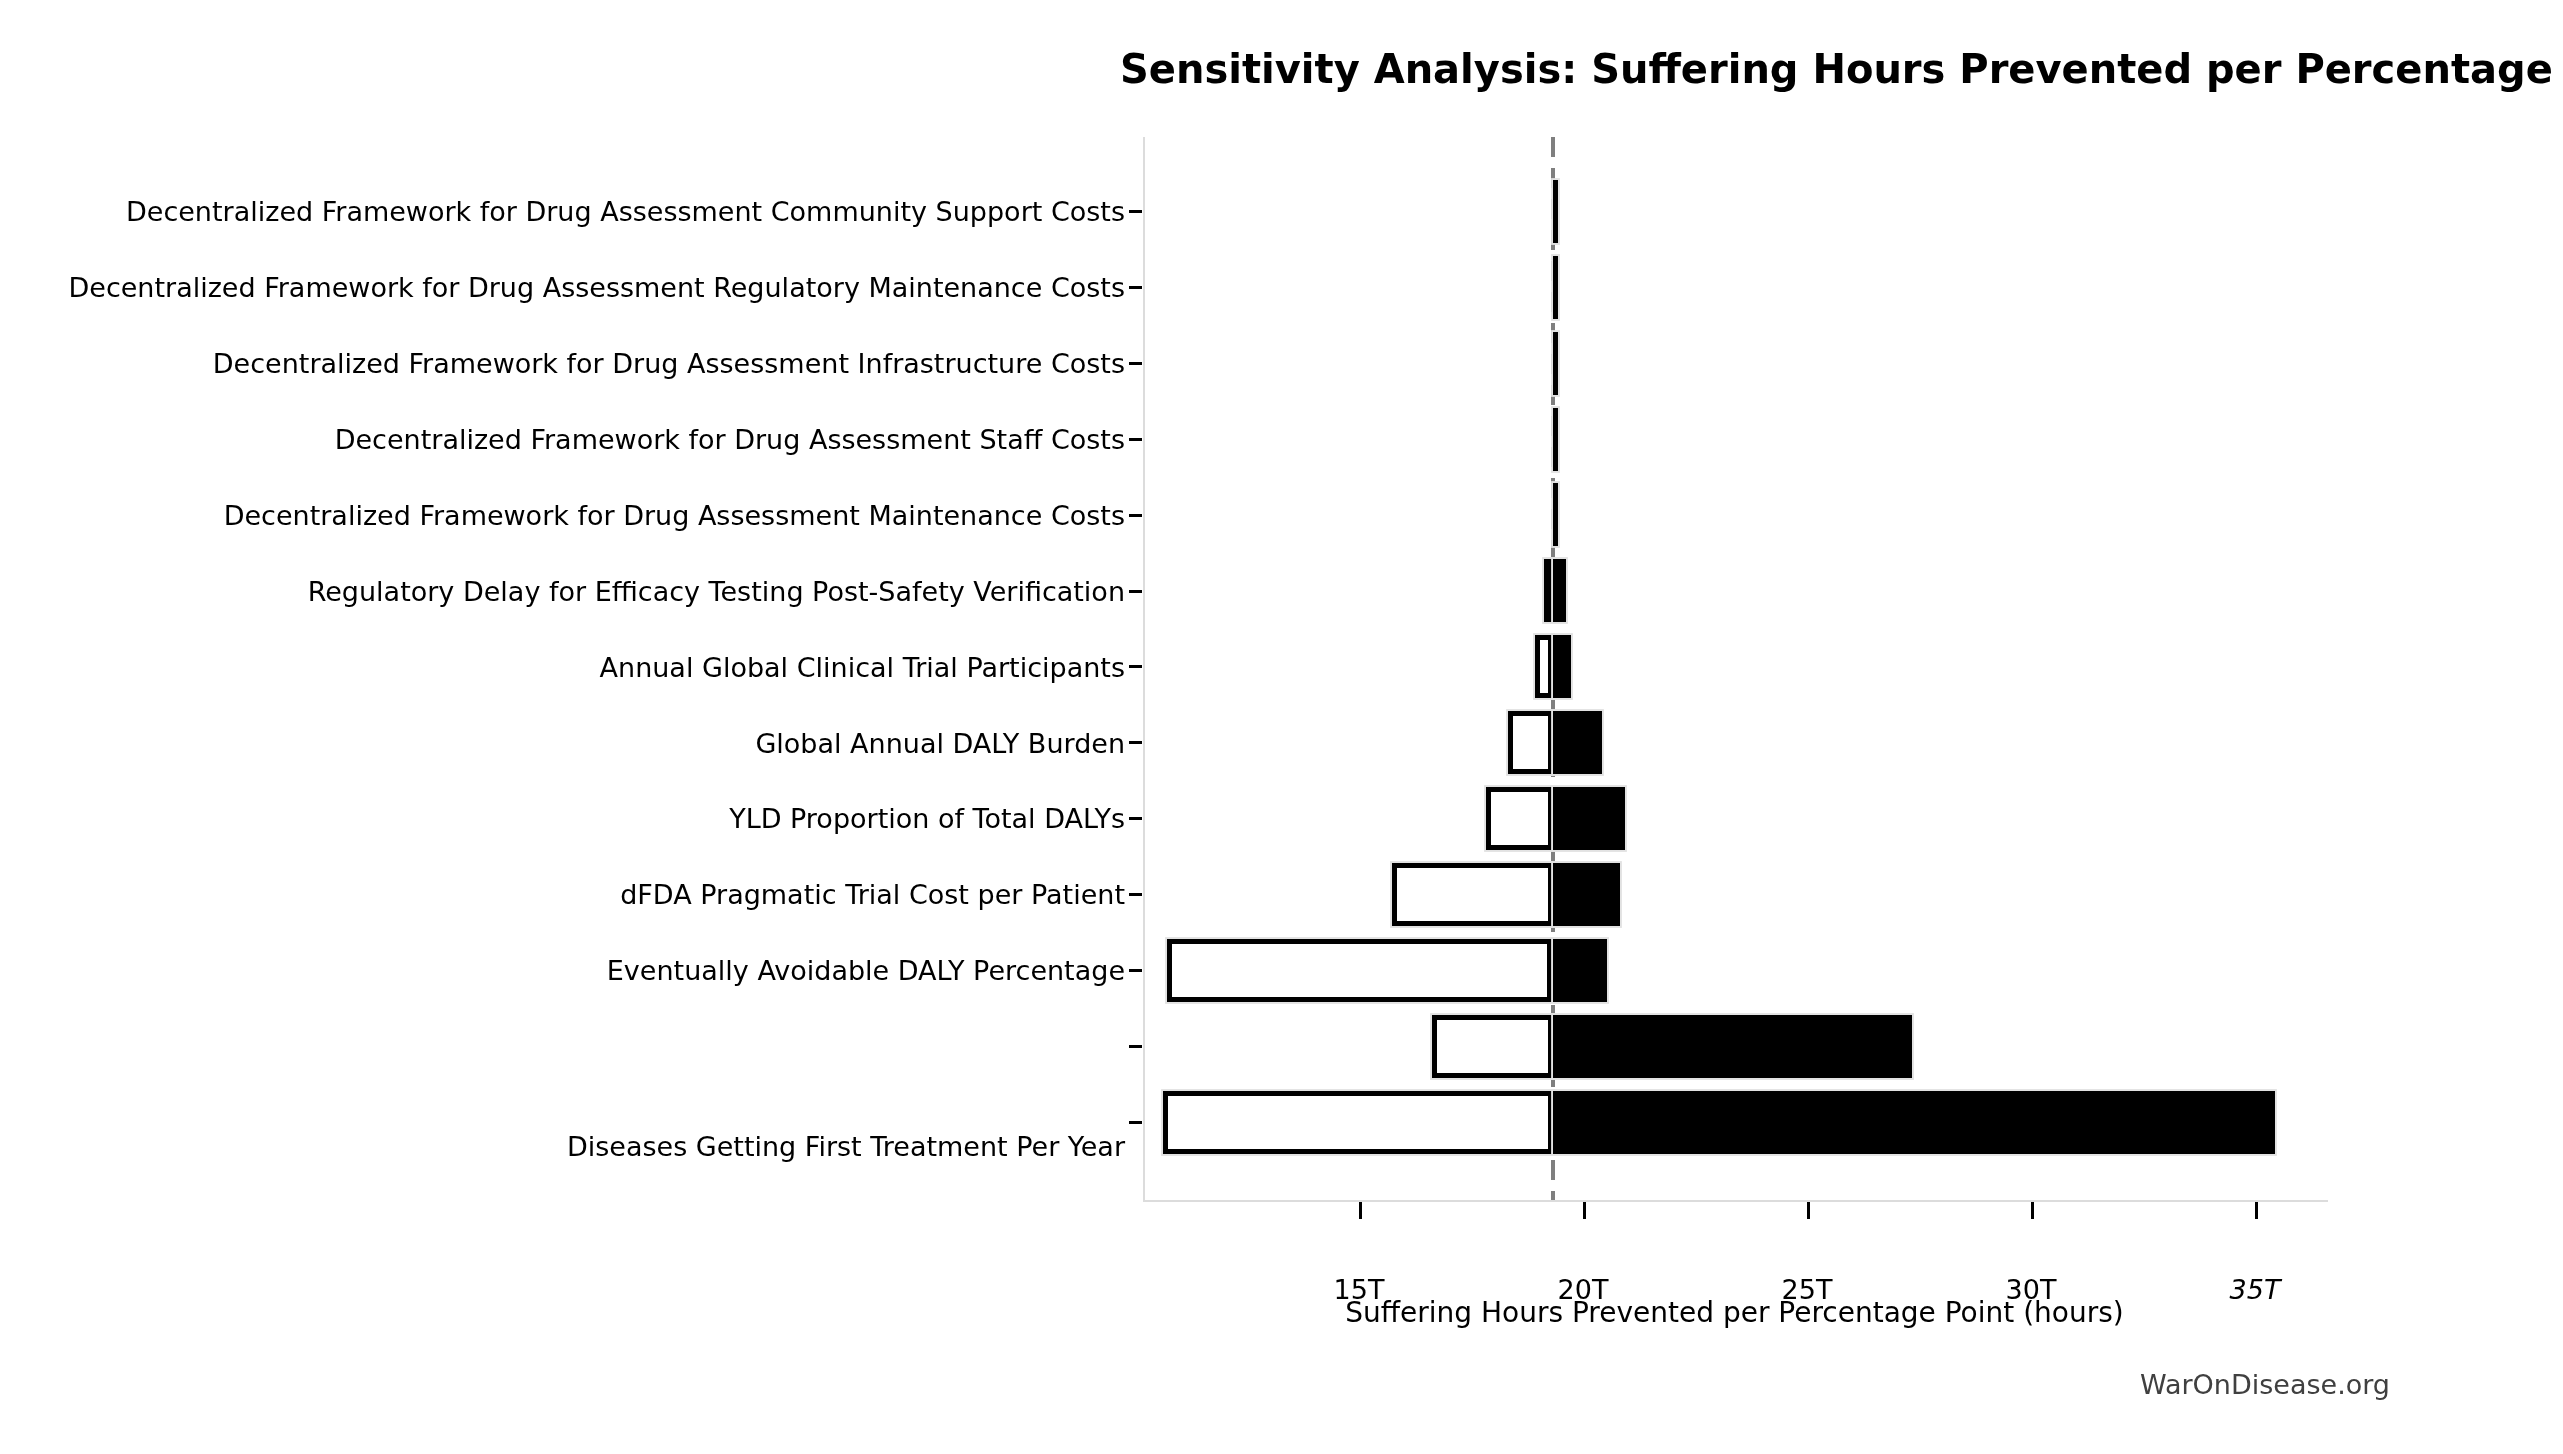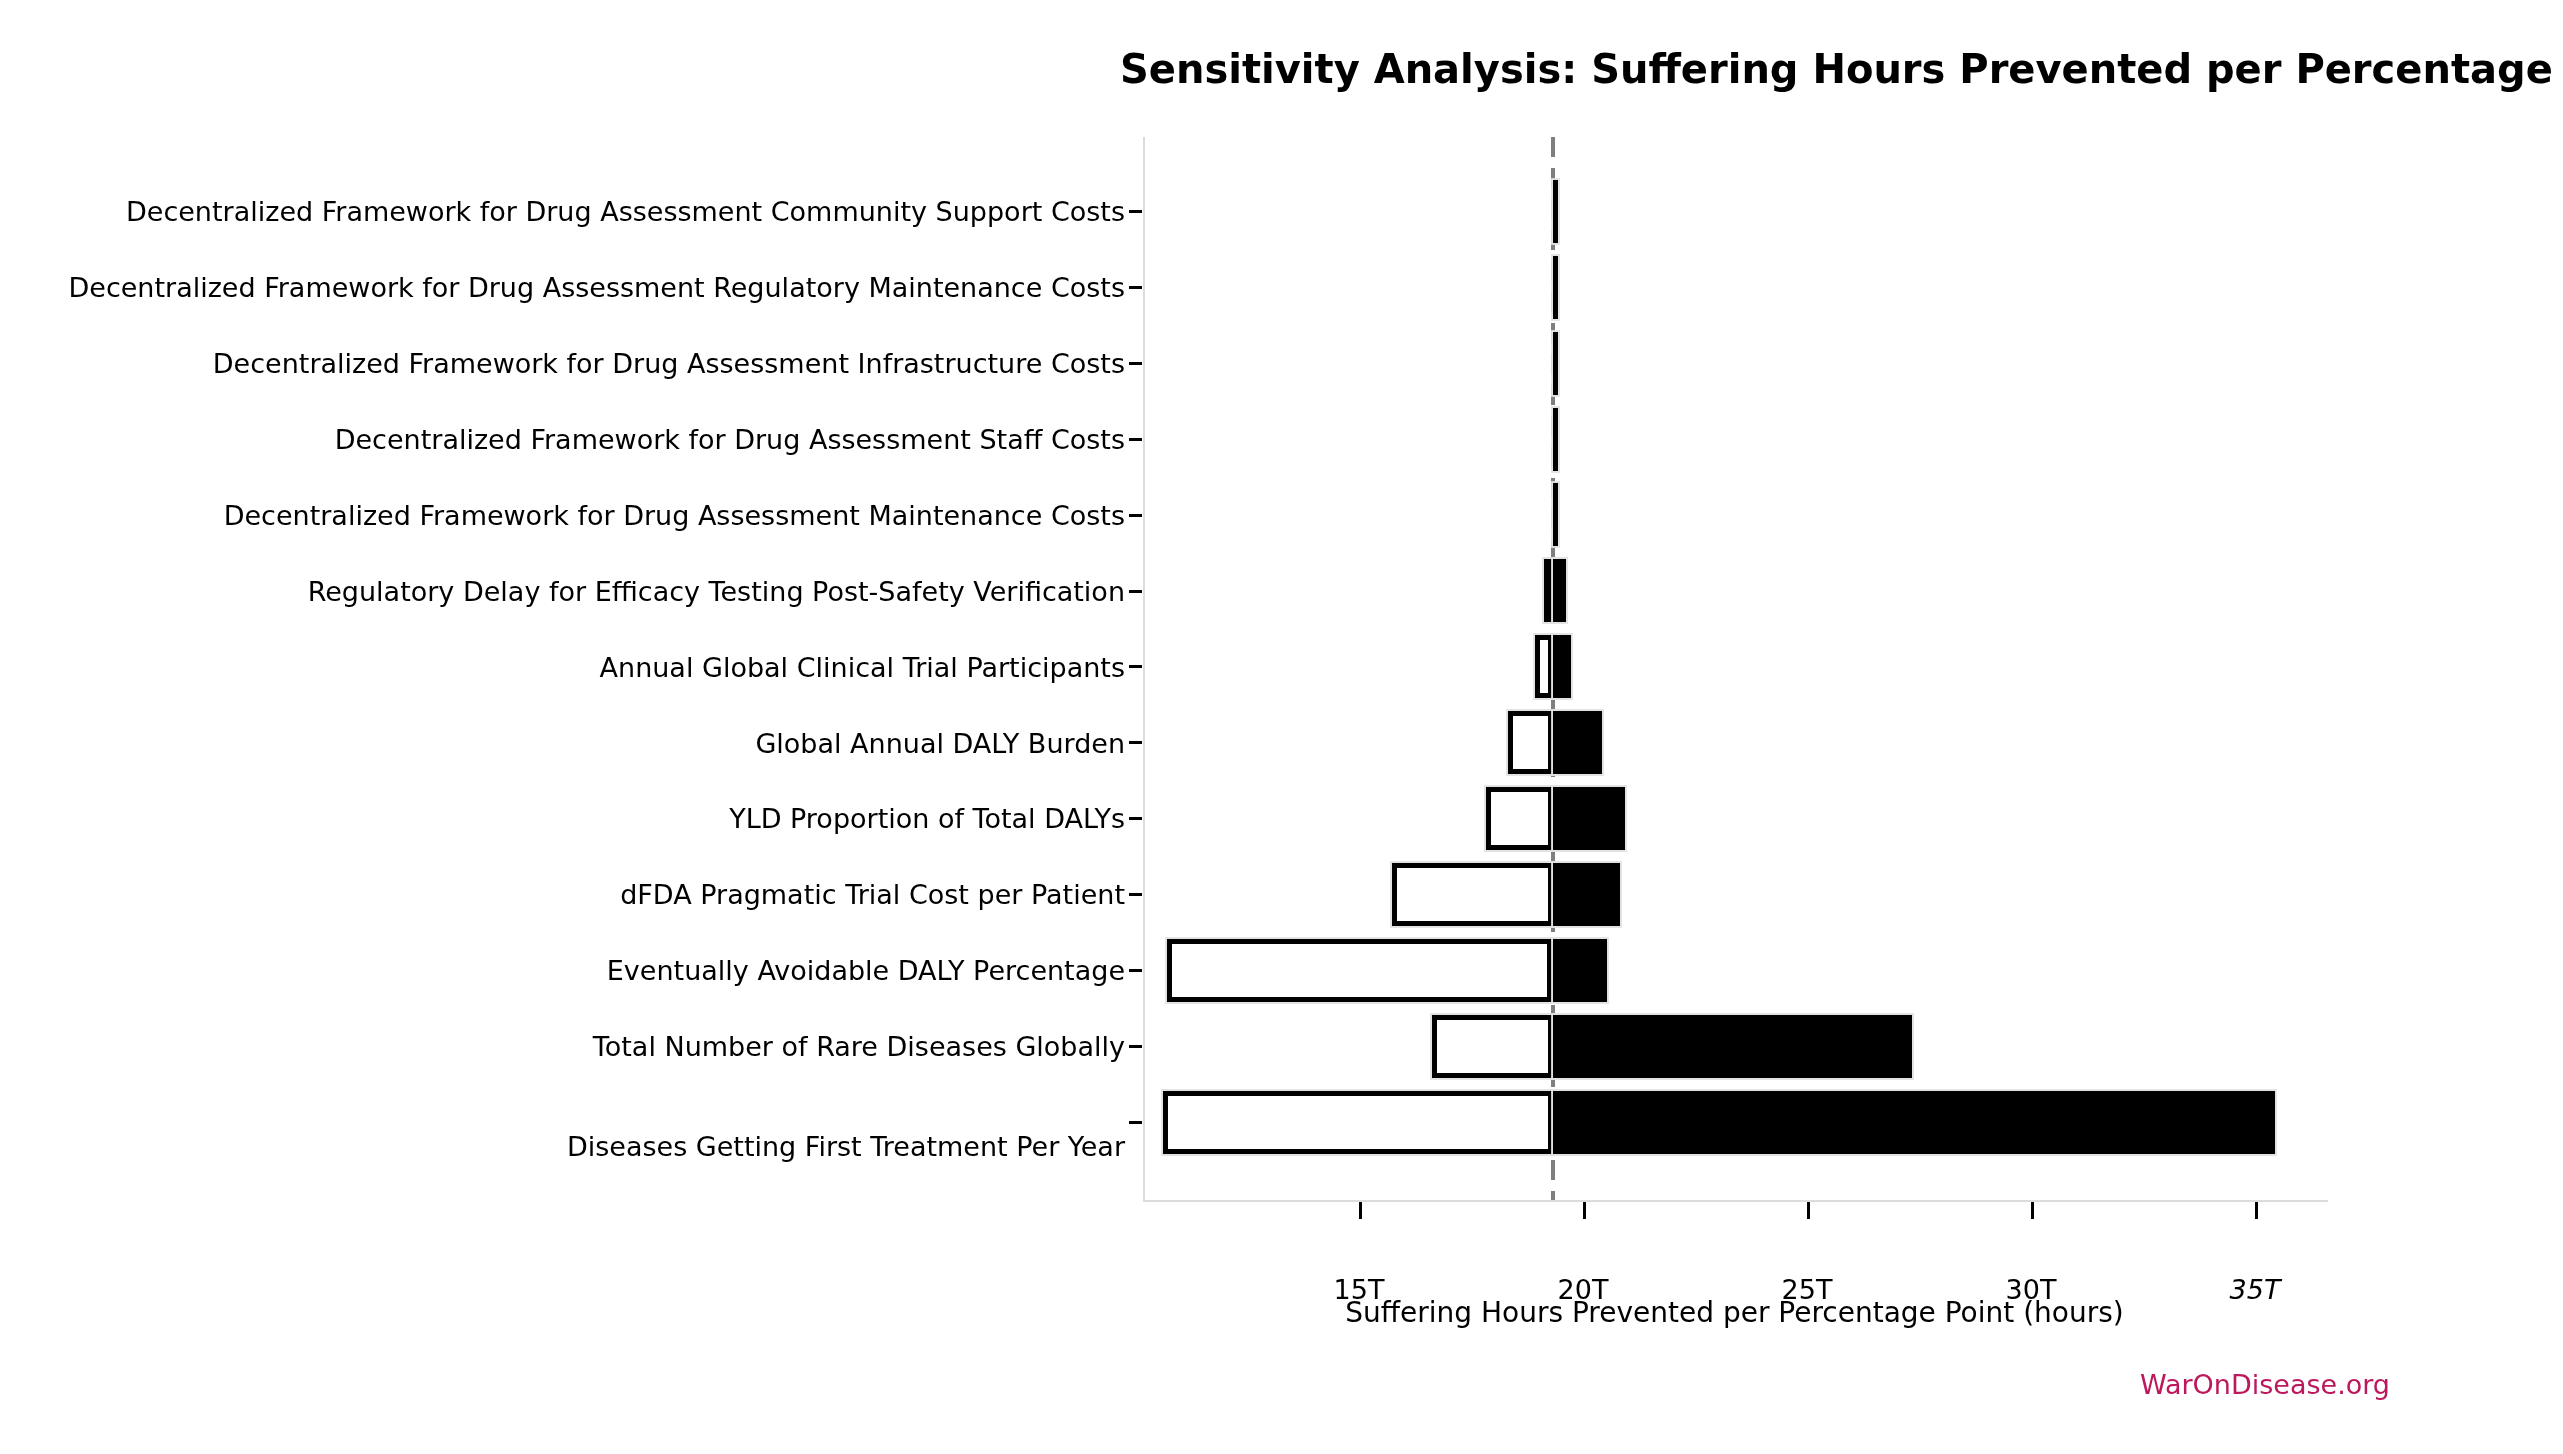--- a/index.html
+++ b/index.html
@@ -51,21 +51,21 @@
   .xlabel{
     position:absolute;
     left:1143px;width:1183px;top:1296px;
     text-align:center;
     font-size:28px;
     white-space:nowrap;
   }
   .footer{
     position:absolute;
     right:173px;top:1369px;
-    font-size:27px;color:#be185d;
+    font-size:27px;color:#404040;
     white-space:nowrap;
   }
 </style>
 </head>
 <body>
 
 <div class="canvas">
   <div class="chart-title">Sensitivity Analysis: Suffering Hours Prevented per Percentage Point</div>
 
   <div class="plot">
@@ -117,21 +117,20 @@
     <div class="ylabel" style="top: 269px;">Decentralized Framework for Drug Assessment Regulatory Maintenance Costs</div>
     <div class="ylabel" style="top: 345px;">Decentralized Framework for Drug Assessment Infrastructure Costs</div>
     <div class="ylabel" style="top: 421px;">Decentralized Framework for Drug Assessment Staff Costs</div>
     <div class="ylabel" style="top: 573px;">Regulatory Delay for Efficacy Testing Post-Safety Verification</div>
     <div class="ylabel" style="top: 497px;">Decentralized Framework for Drug Assessment Maintenance Costs</div>
     <div class="ylabel" style="top: 649px;">Annual Global Clinical Trial Participants</div>
     <div class="ylabel" style="top: 725px;">Global Annual DALY Burden</div>
     <div class="ylabel" style="top: 800px;">YLD Proportion of Total DALYs</div>
     <div class="ylabel" style="top: 876px;">dFDA Pragmatic Trial Cost per Patient</div>
     <div class="ylabel" style="top: 952px;">Eventually Avoidable DALY Percentage</div>
-    <div class="ylabel" style="top: 1028px;">Total Number of Rare Diseases Globally</div>
     <div class="ylabel" style="top: 1104px; margin-top: 24px;">Diseases Getting First Treatment Per Year</div>
     <div class="xticklabel" style="left: 1359px;">15T</div>
     <div class="xticklabel" style="left: 1583px;">20T</div>
     <div class="xticklabel" style="left: 1807px;">25T</div>
     <div class="xticklabel" style="left: 2031px;">30T</div>
     <div class="xticklabel" style="left: 2255px; font-style: italic;">35T</div>
   </div>
 
 
 </body></html>

